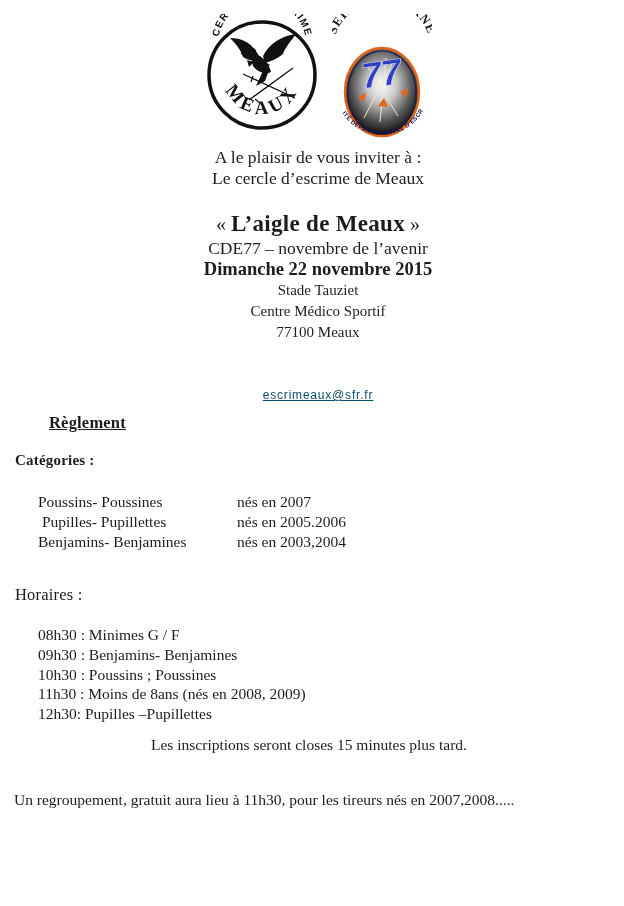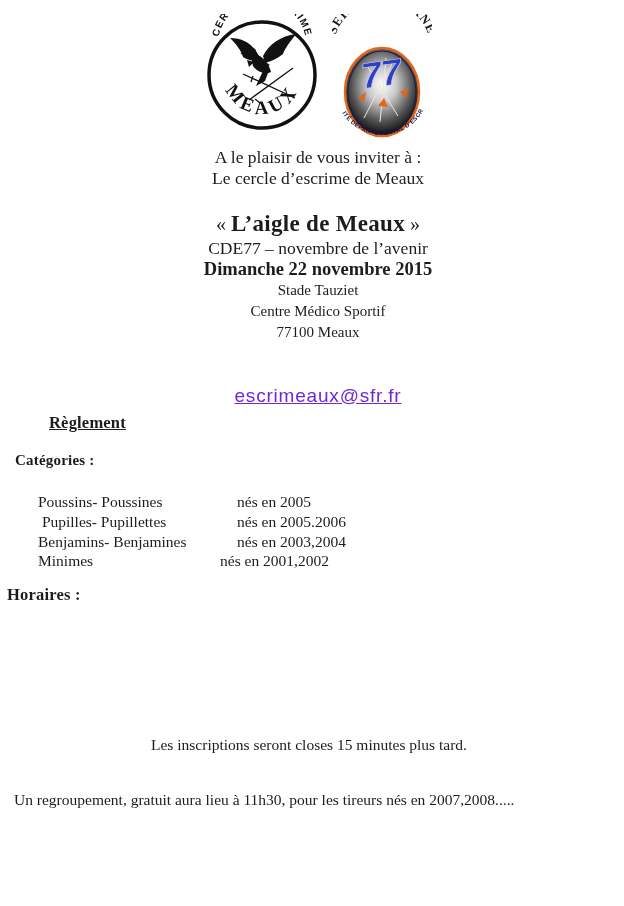--- a/index.html
+++ b/index.html
@@ -24,30 +24,30 @@
   .event-title .bold { font-weight:700; letter-spacing:0.3px; }
   .event-title .guillemet { font-size:20px; font-weight:400; }
   .event-sub { font-size:17.5px; line-height:21px; }
   .event-date { font-size:18.5px; font-weight:700; line-height:21px; }
   .event-line { font-size:15px; line-height:21px; }
 
   
   .email-row { top:385px; }
   .email-row a {
     font-family:"Liberation Sans","DejaVu Sans",sans-serif;
-    font-size:19px; letter-spacing:0.8px; color:#6d28d9; text-decoration:underline;
+    font-size:12px; letter-spacing:0.8px; color:#0c4a6e; text-decoration:underline;
   }
 
   
   .reglement { top:413px; left:16px; font-size:16.5px; font-weight:700; text-decoration:underline; letter-spacing:0.2px;margin-left:33px; }
   .cat-head  { top:452px; left:15px; font-size:15px; font-weight:700; letter-spacing:0.2px; }
   .cat-rows  { top:492px; left:38px; font-size:15.5px; line-height:19.8px; }
   .cat-label { display:inline-block; width:199px; white-space:pre; }
   .cat-row:nth-child(4) .cat-label { width:182px; }
-  .hor-head  { top:585px; left:7px; font-size:16.5px; font-weight:700; letter-spacing:0.2px; }
+  .hor-head  { top:585px; left:15px; font-size:16.5px; font-weight:400; letter-spacing:0.2px; }
   .hor-list  { top:625px; left:38px; font-size:15.5px; line-height:19.8px; }
   .note1 { top:736px; left:14px; right:20px; font-size:15.5px;text-align:center; }
   .note2 { top:791px; left:14px; right:10px; font-size:15.5px; }
 
   svg text { user-select:none; }
 </style>
 </head>
 <body>
 
 <div class="page">
@@ -136,24 +136,30 @@
   </div>
 
   <div class="abs center-col email-row">
     <a href="#">escrimeaux@sfr.fr</a>
   </div>
 
   <div class="abs reglement">Règlement</div>
 
   <div class="abs cat-head">Catégories :</div>
   <div class="abs cat-rows">
-    <div class="cat-row"><span class="cat-label">Poussins- Poussines</span><span class="cat-born">nés en 2005</span></div>
+    <div class="cat-row"><span class="cat-label">Poussins- Poussines</span><span class="cat-born">nés en 2007</span></div>
     <div class="cat-row"><span class="cat-label"> Pupilles- Pupillettes</span><span class="cat-born">nés en 2005.2006</span></div>
     <div class="cat-row"><span class="cat-label">Benjamins- Benjamines</span><span class="cat-born">nés en 2003,2004</span></div>
-    <div class="cat-row"><span class="cat-label">Minimes</span><span class="cat-born">nés en 2001,2002</span></div>
   </div>
 
   <div class="abs hor-head">Horaires :</div>
+  <div class="abs hor-list">
+    <div>08h30 : Minimes G / F</div>
+    <div>09h30 : Benjamins- Benjamines</div>
+    <div>10h30 : Poussins ; Poussines</div>
+    <div>11h30 : Moins de 8ans (nés en 2008, 2009)</div>
+    <div>12h30: Pupilles –Pupillettes</div>
+  </div>
 
   <div class="abs note1">Les inscriptions seront closes 15 minutes plus tard.</div>
   <div class="abs note2">Un regroupement, gratuit aura lieu à 11h30, pour les tireurs nés en 2007,2008.....</div>
 
 </div>
 
 </body></html>

